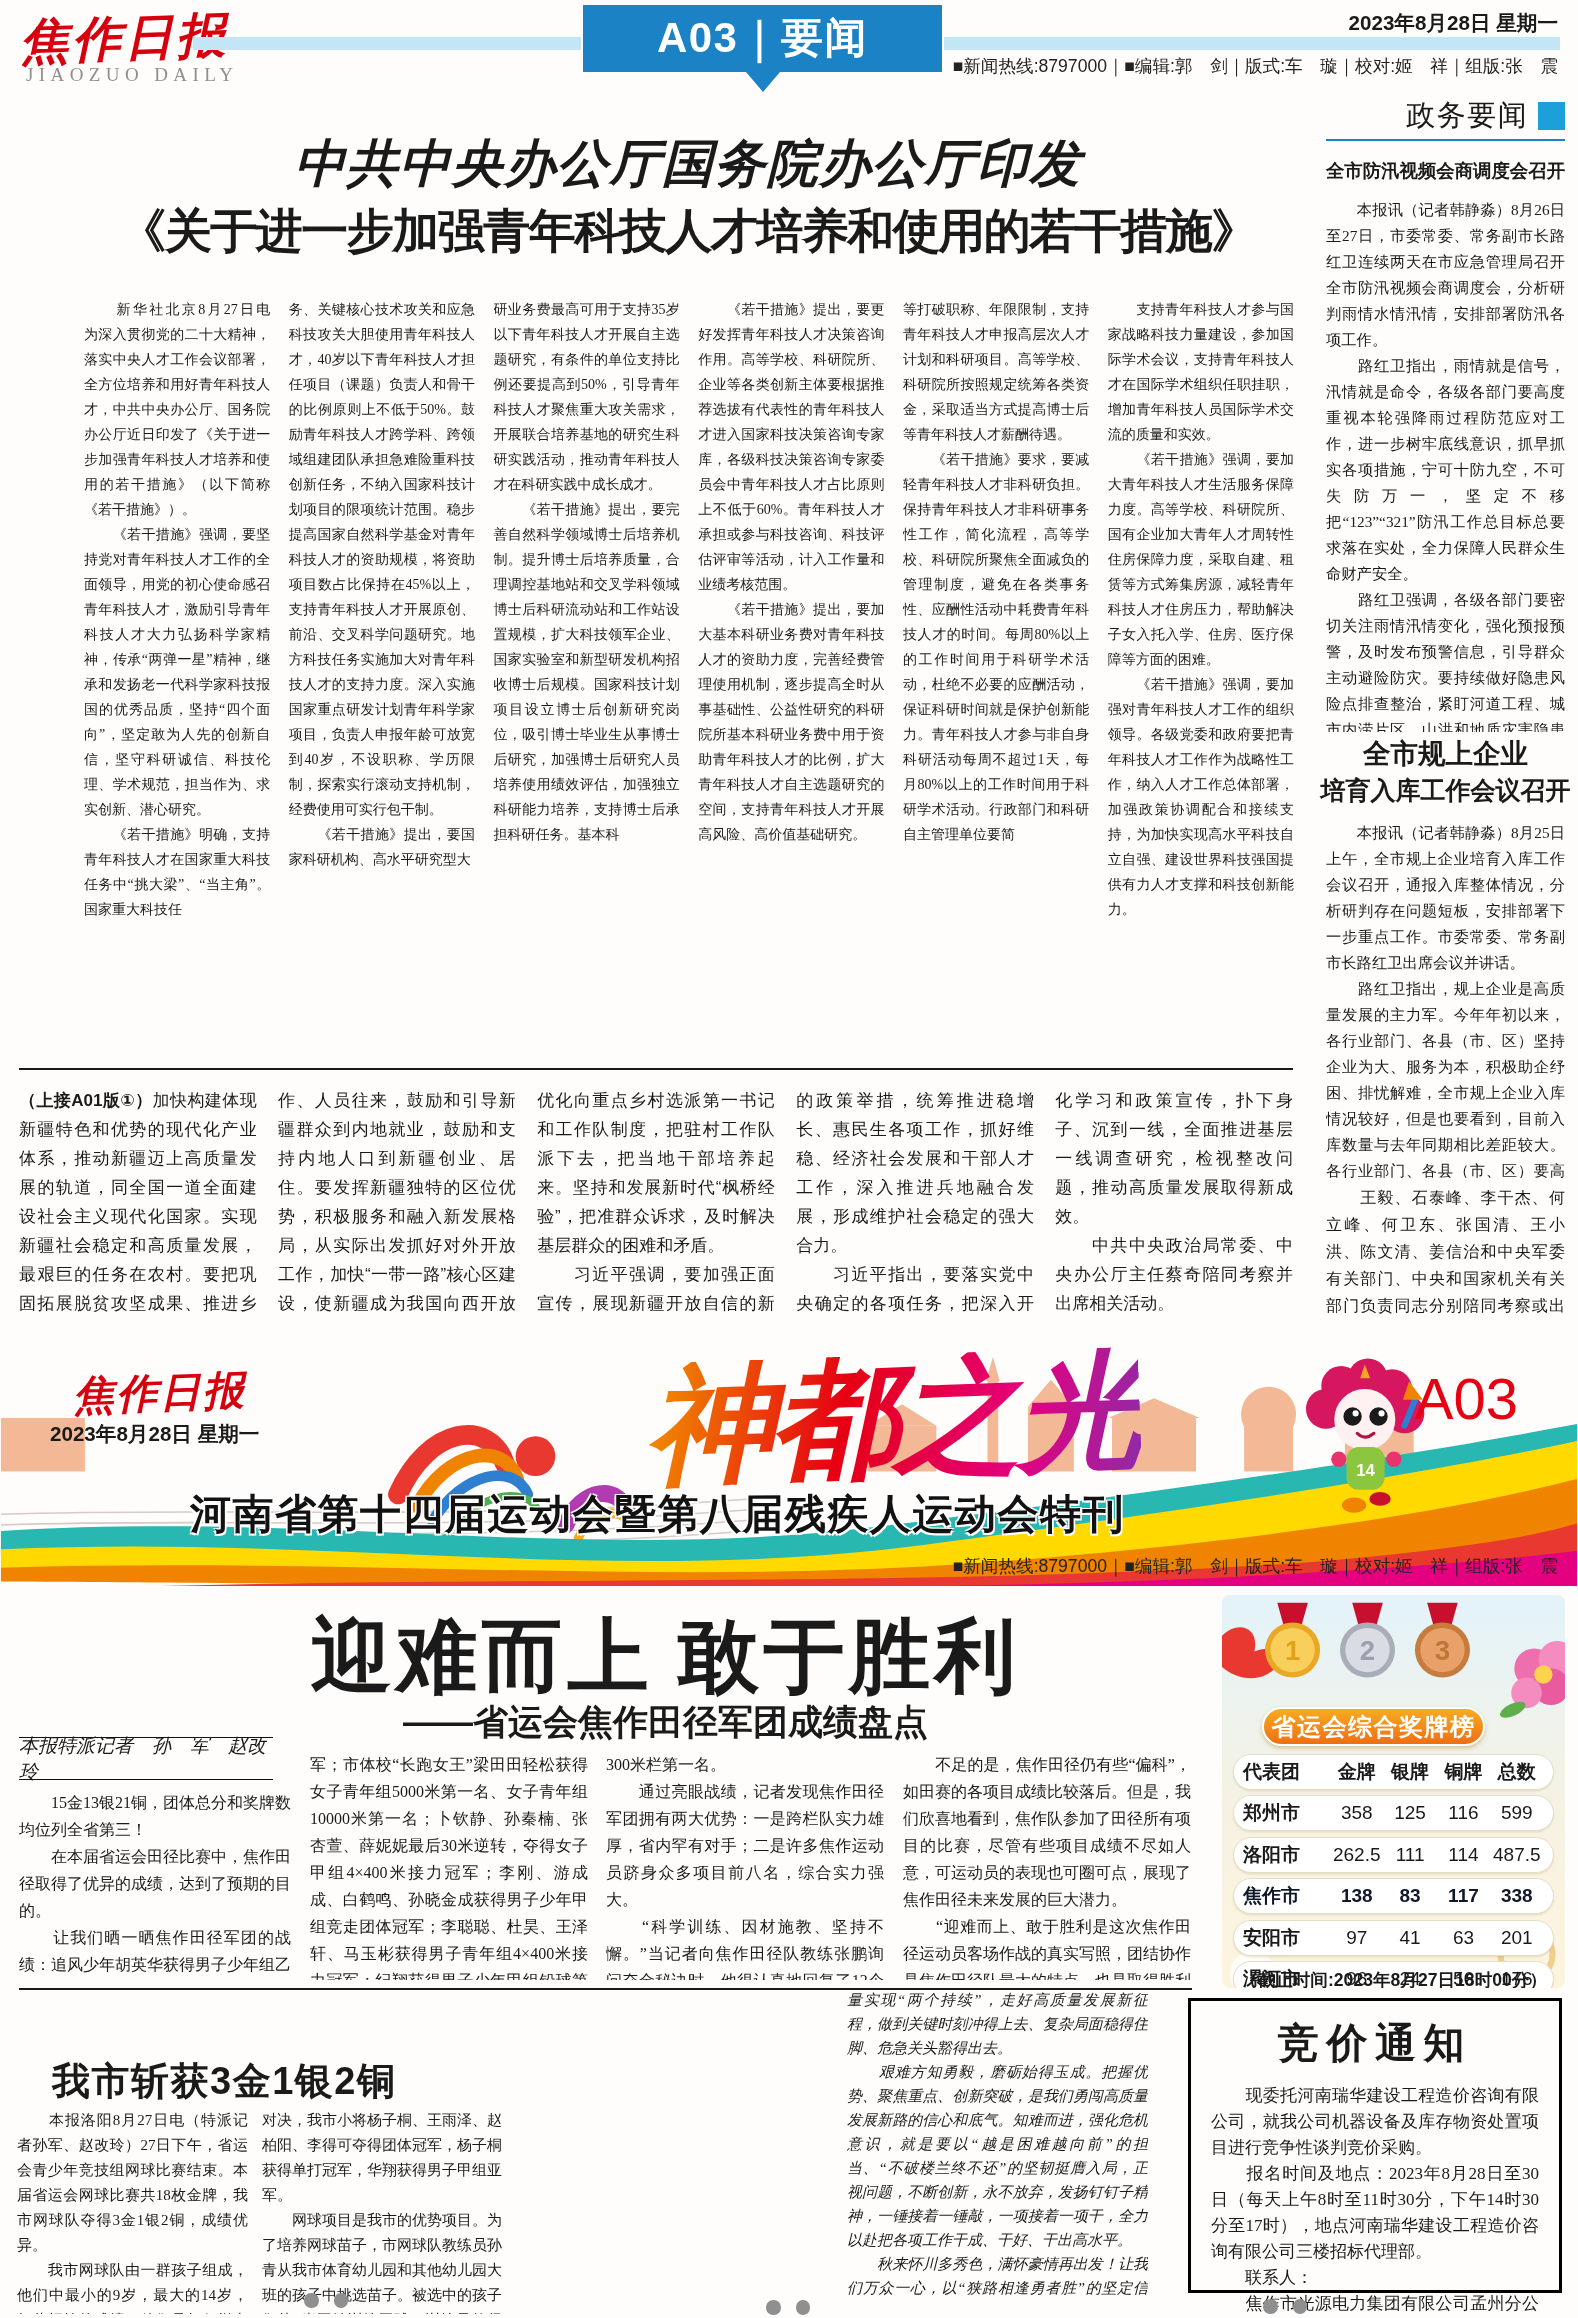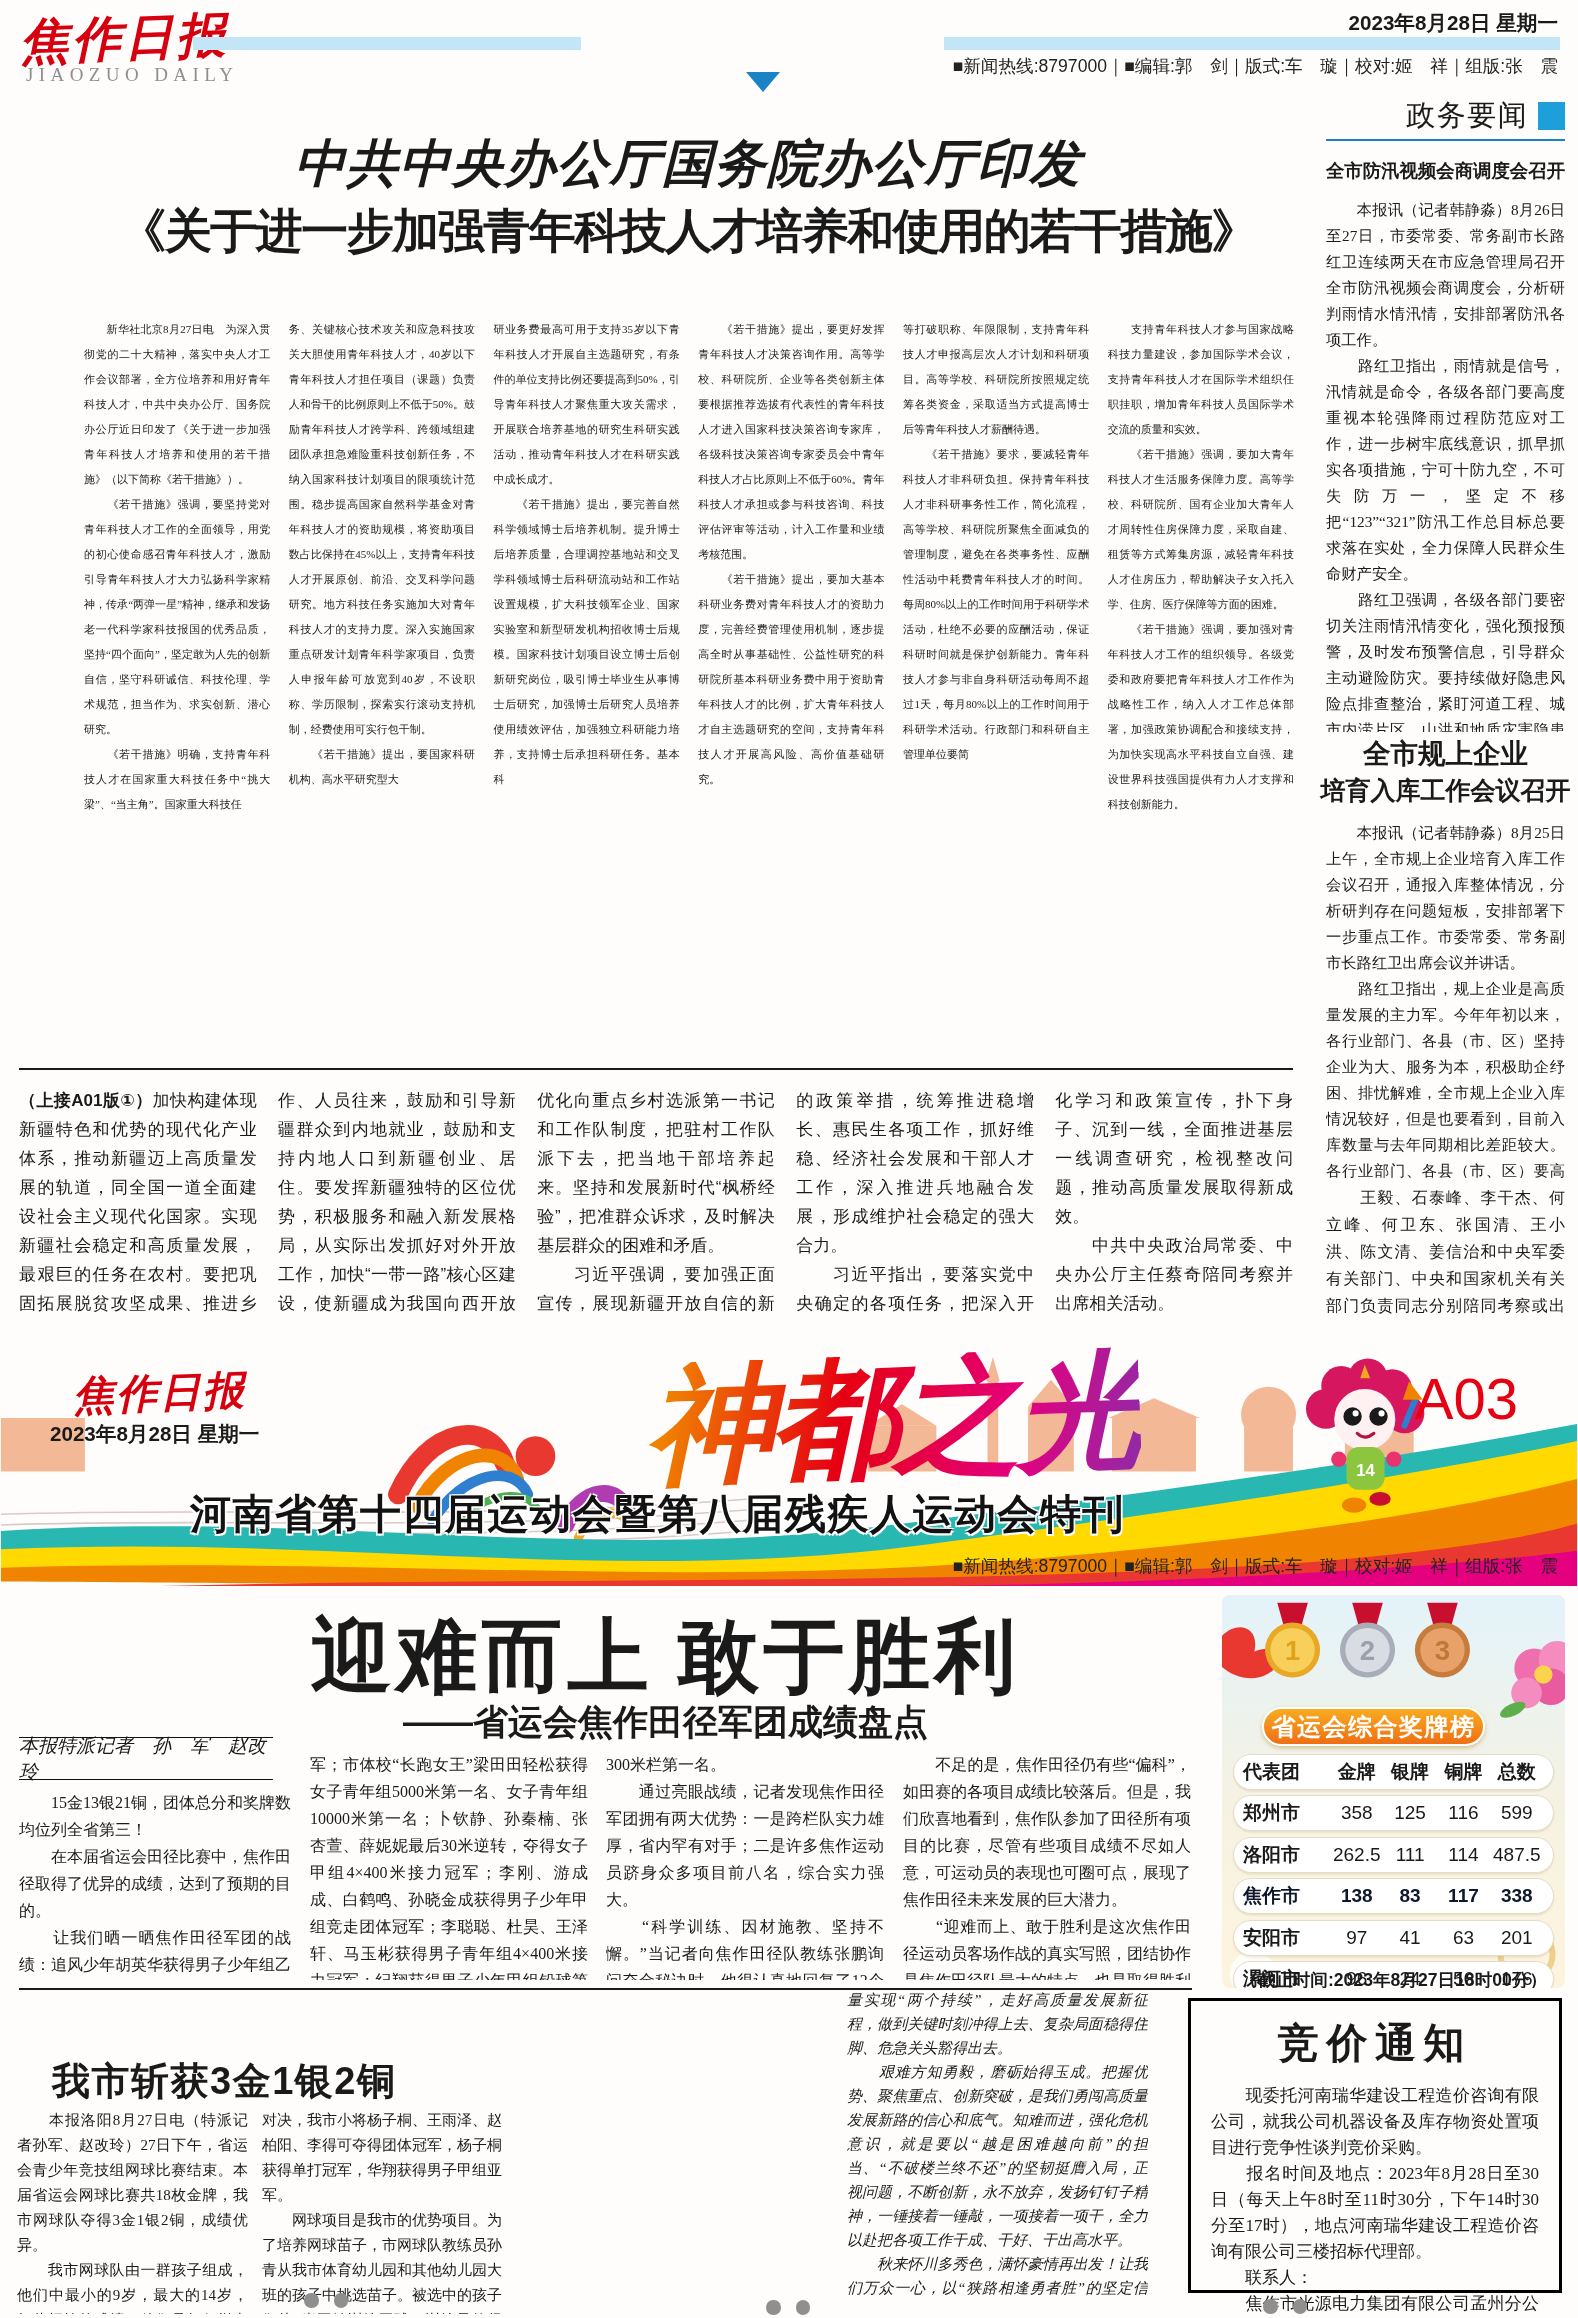--- a/index.html
+++ b/index.html
@@ -29,21 +29,21 @@
   .flood-title{left:1323px;top:158px;width:245px;text-align:center;font-size:18.4px;font-weight:900;white-space:nowrap;}
   .flood-body{left:1326px;top:197px;width:239px;height:535px;font-size:15.3px;line-height:26px;}
   .ent-title1{left:1326px;top:736px;width:239px;text-align:center;font-size:27.5px;font-weight:900;}
   .ent-title2{left:1320px;top:774px;width:251px;text-align:center;font-size:25px;font-weight:900;white-space:nowrap;}
   .ent-body{left:1326px;top:820px;width:239px;height:358px;font-size:15.3px;line-height:26px;}
   .strip-tail{left:1326px;top:1184px;width:239px;height:139px;font-size:16px;line-height:27px;}
   
   .main-title1{left:84px;top:130px;width:1208px;text-align:center;font-size:51px;font-weight:900;letter-spacing:1.5px;font-style:italic;}
   .main-title2{left:73px;top:200px;width:1230px;text-align:center;font-size:47px;font-weight:900;letter-spacing:-1.5px;}
   .main-cols{left:84px;top:297px;width:1210px;height:759px;display:flex;gap:18.4px;}
-  .main-col{flex:1;font-size:11px;line-height:25px;margin-top:20px;}
+  .main-col{flex:1;font-size:14px;line-height:25px;}
   .rule{background:#1a1a1a;}
   .rule-strip{left:19px;top:1068px;width:1274px;height:1.5px;}
   .strip-cols{left:19px;top:1086px;width:1274px;height:237px;display:flex;gap:21.4px;}
   .strip-col{flex:1;font-size:17px;line-height:29px;font-family:"Liberation Sans","DejaVu Sans",sans-serif;}
   .lead-bold{font-weight:900;}
   
   .sp-banner{left:0;top:1334px;width:1578px;height:252px;overflow:hidden;}
   .sp-logo{left:73px;top:32px;font-size:41px;font-weight:900;color:#d6000f;font-style:italic;letter-spacing:2.3px;position:absolute;transform:rotate(-2deg);}
   .sp-date{left:50px;top:86px;font-size:20.6px;font-weight:bold;position:absolute;}
   .sp-title{left:646px;top:21.4px;position:absolute;font-size:128px;font-weight:900;font-style:italic;letter-spacing:-4.6px;
@@ -99,20 +99,21 @@
 </style>
 </head>
 <body>
 
 <div class="page">
 
   <div class="abs logo-cn">焦作日报</div>
   <div class="abs logo-en">JIAOZUO DAILY</div>
   <div class="abs bar bar-left"></div>
   <div class="abs bar bar-right"></div>
+  <div class="abs page-banner hei">A03｜要闻</div>
   <div class="abs banner-notch"></div>
   <div class="abs date-top hei">2023年8月28日  星期一</div>
   <div class="abs credits-top hei">■新闻热线:8797000｜■编辑:郭　剑｜版式:车　璇｜校对:姬　祥｜组版:张　震</div>
 
   <div class="abs politics-row">
     <span class="politics-label hei">政务要闻</span>
     <span class="politics-square"></span>
   </div>
   <div class="abs politics-rule"></div>
 

